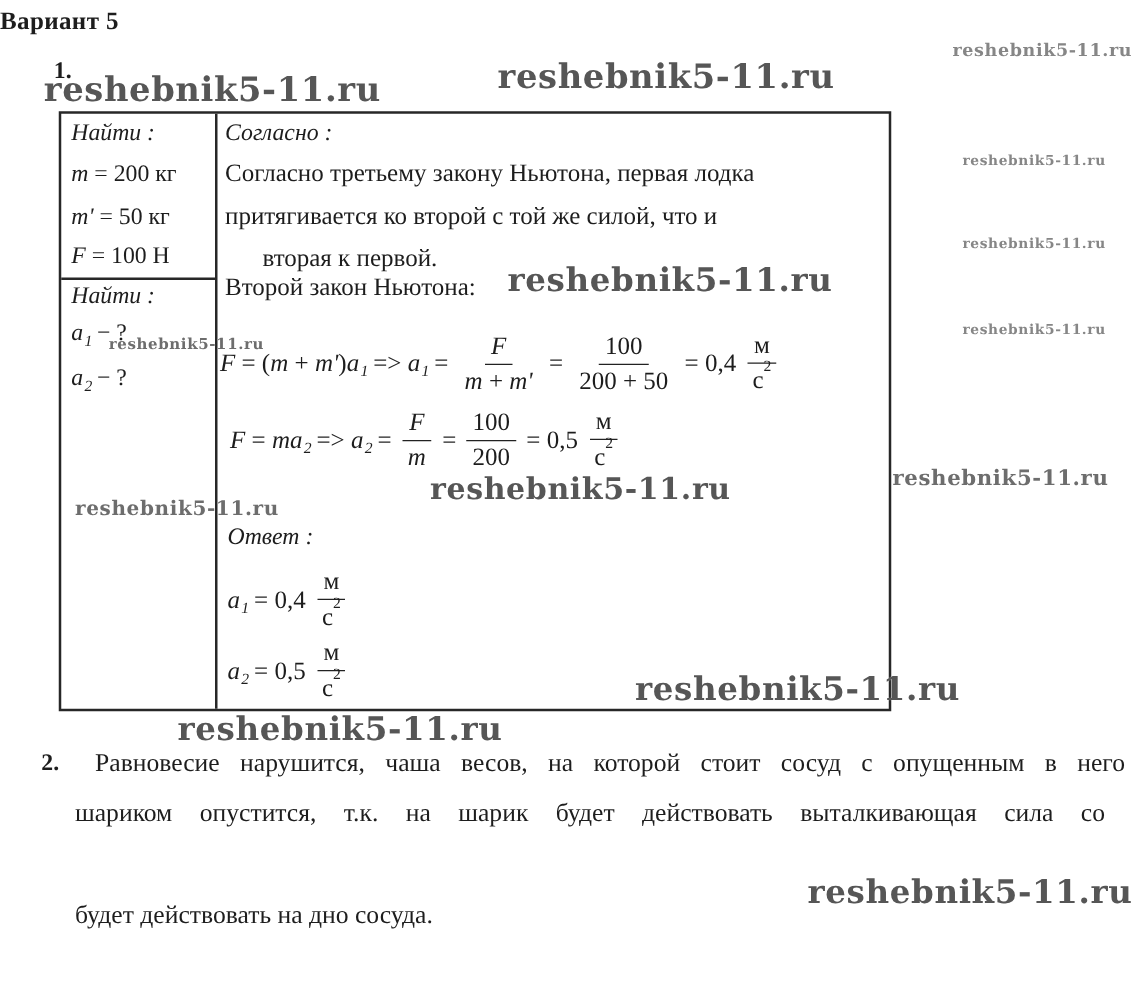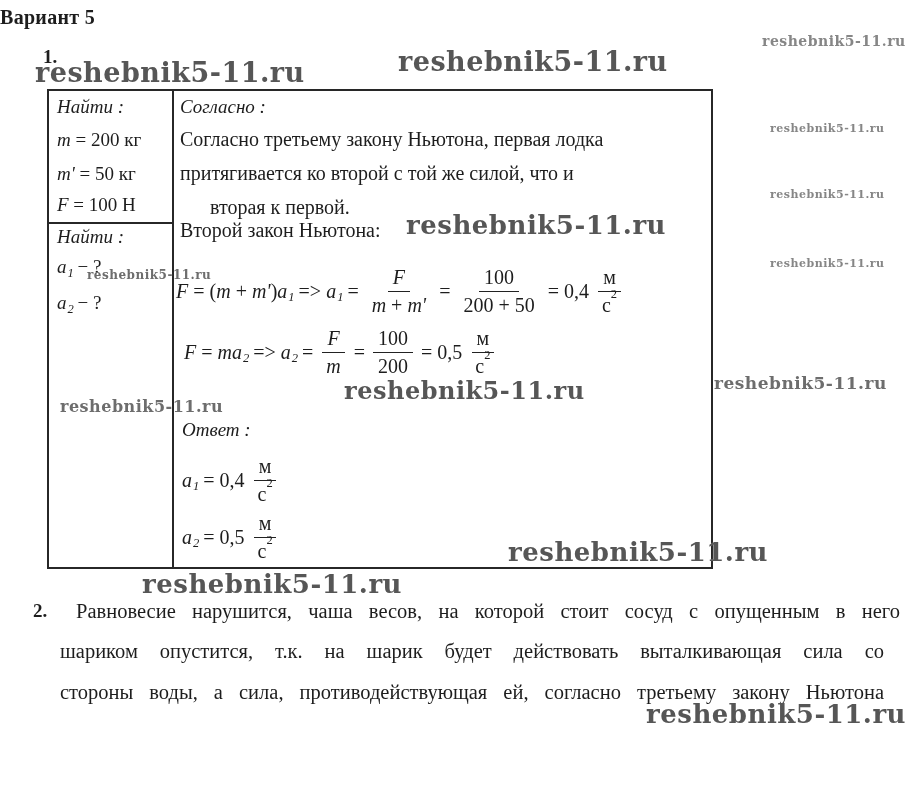--- a/index.html
+++ b/index.html
@@ -162,21 +162,21 @@
       <span class="mu"> = 0,5 </span>
       <span class="frac">
         <span class="num"><span class="mu">м</span></span>
         <span class="den"><span class="mu">с</span><sup class="msup">2</sup></span>
       </span>
     </div>
 
   <div class="abs problem-number" style="left:33px;top:600px;">2.</div>
   <div class="abs p2-line" style="left:76px;top:601px;">Равновесие нарушится, чаша весов, на которой стоит сосуд с опущенным в него</div>
   <div class="abs p2-line" style="left:60px;top:641px;">шариком опустится, т.к. на шарик будет действовать выталкивающая сила со</div>
-  <div class="abs p2-line" style="left:60px;top:682px;">стороны воды, а сила, противодействующая ей, согласно третьему закону Ньютона</div>
+  <div class="abs p2-line last" style="left:60px;top:722px;">будет действовать на дно сосуда.</div>
 
 <div class="wm light" style="left: 762px; top: 33px; font-size: 14px;">reshebnik5-11.ru</div>
     <div class="wm dark" style="left: 35px; top: 57px; font-size: 27px;">reshebnik5-11.ru</div>
     <div class="wm dark" style="left: 398px; top: 46px; font-size: 27px;">reshebnik5-11.ru</div>
     <div class="wm light" style="left: 770px; top: 122px; font-size: 11px;">reshebnik5-11.ru</div>
     <div class="wm light" style="left: 770px; top: 188px; font-size: 11px;">reshebnik5-11.ru</div>
     <div class="wm dark" style="left: 406px; top: 210px; font-size: 26px;">reshebnik5-11.ru</div>
     <div class="wm light" style="left: 770px; top: 257px; font-size: 11px;">reshebnik5-11.ru</div>
     <div class="wm mid" style="left: 87px; top: 268px; font-size: 12px;">reshebnik5-11.ru</div>
     <div class="wm dark" style="left: 344px; top: 376px; font-size: 24px;">reshebnik5-11.ru</div>

